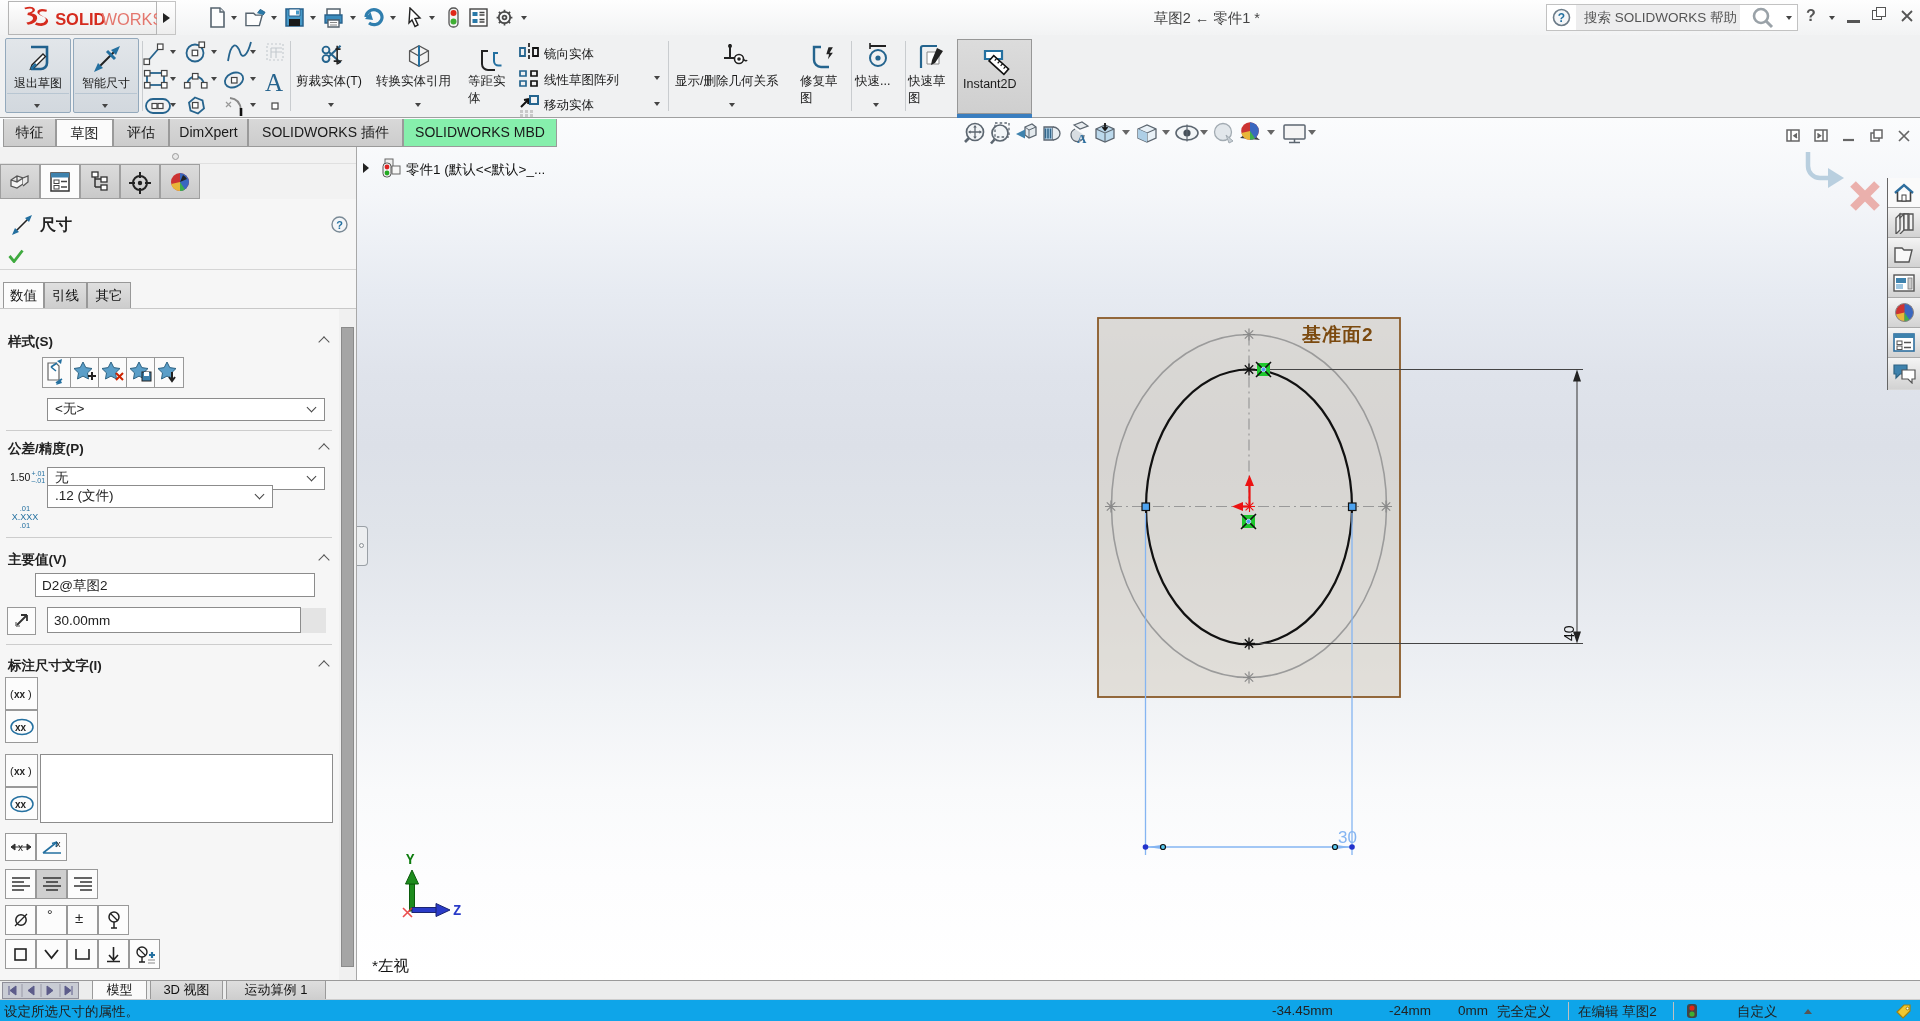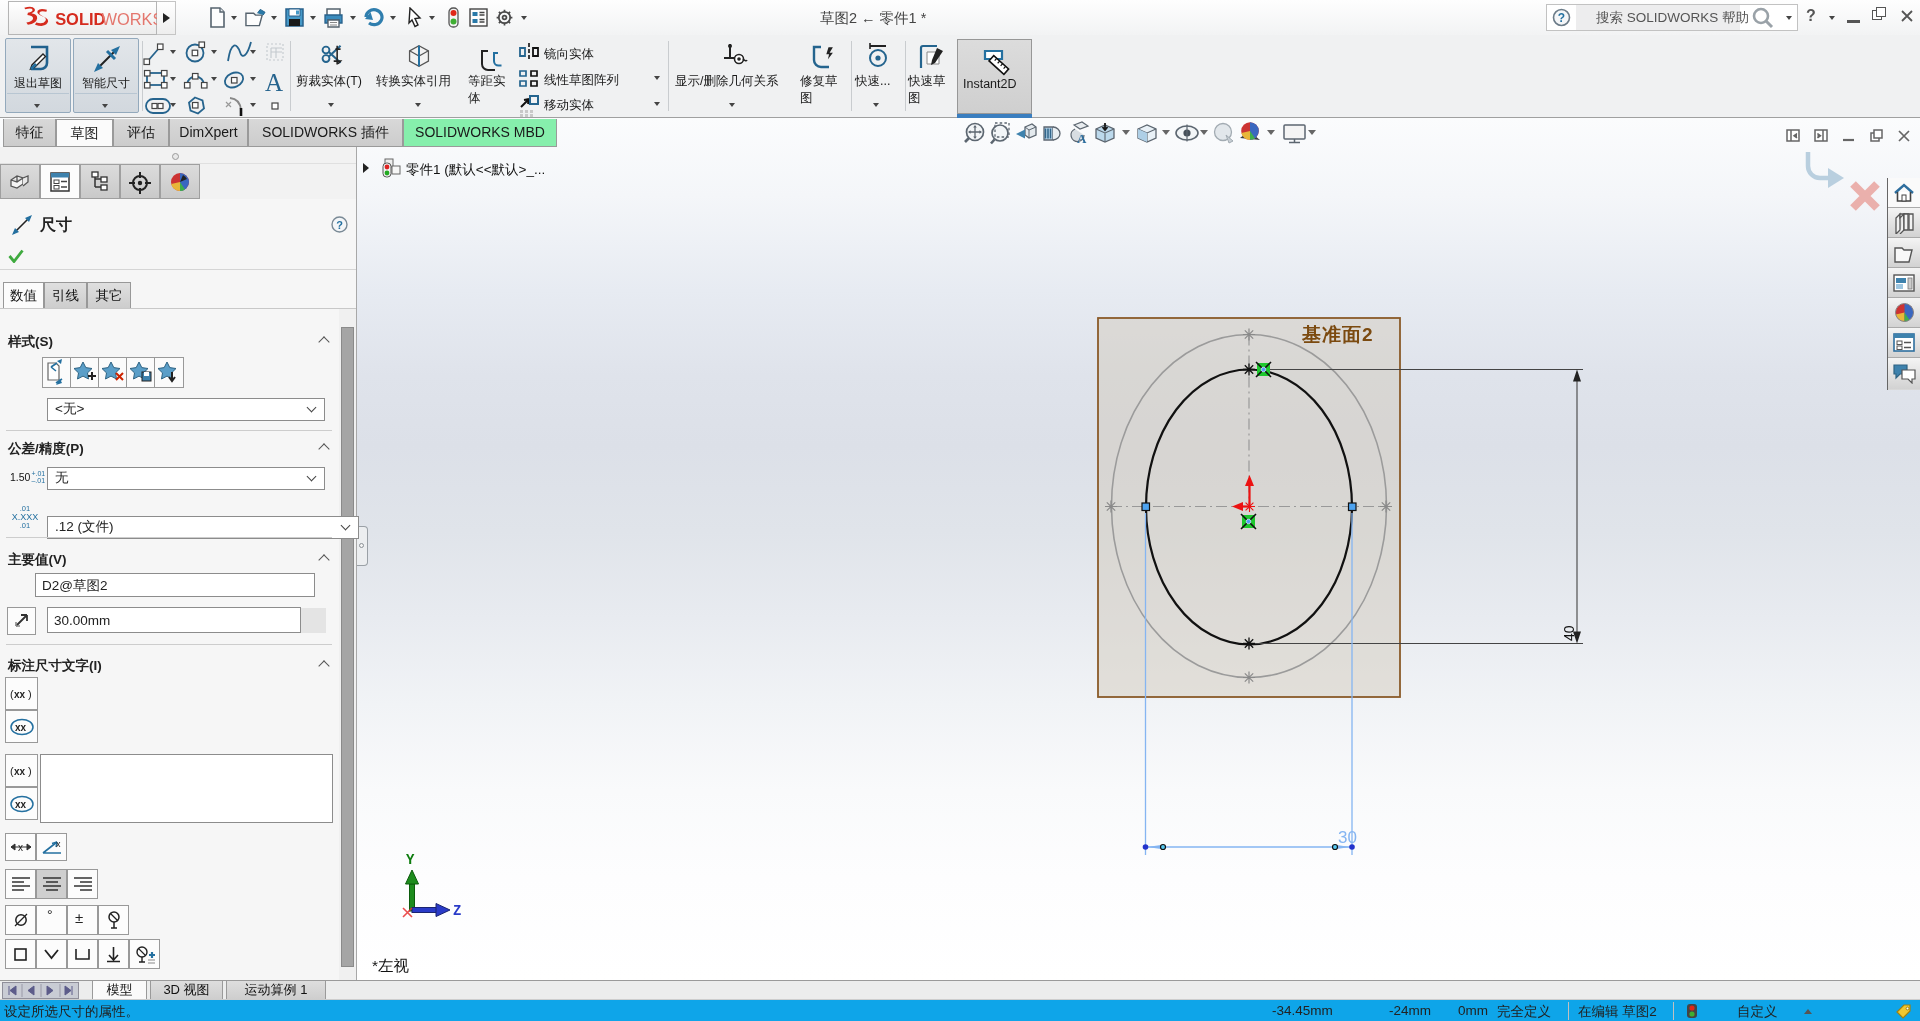--- a/index.html
+++ b/index.html
@@ -4,21 +4,21 @@
 html,body{width:1920px;height:1021px;overflow:hidden;font-family:"Liberation Sans",sans-serif;background:#fff}
 .abs{position:absolute}
 #app{position:relative;width:1920px;height:1021px}
 
 #titlebar{left:0;top:0;width:1920px;height:35px;background:linear-gradient(#fefefe,#f2f3f4)}
 #logo{left:8px;top:1px;width:149px;height:34px;background:linear-gradient(#ffffff,#ececec);border:1px solid #b5b5b5;box-shadow:1px 1px 2px rgba(0,0,0,.15)}
 #flyarr{left:157px;top:1px;width:19px;height:34px;background:linear-gradient(#fff,#eee);border:1px solid #c5c5c5;border-left:none}
 .qicon{top:7px;width:21px;height:21px}
 .caret{width:0;height:0;border-left:3.5px solid transparent;border-right:3.5px solid transparent;border-top:4px solid #444}
 .tcaret{top:16px}
-#title{left:820px;top:9px;width:440px;text-align:left;font-size:14.5px;color:#444}
+#title{left:820px;top:9px;width:440px;text-align:right;font-size:14.5px;color:#444}
 
 #ribbon{left:0;top:35px;width:1920px;height:83px;background:#f0f1f2;border-bottom:1px solid #a0a0a0}
 .bigbtn{top:3px;width:66px;height:75px;background:linear-gradient(#e2e6ea,#d2d8de);border:1px solid #93a9bc;border-radius:2px}
 .bigbtn .lbl{position:absolute;left:0;top:36px;width:100%;text-align:center;font-size:12px;color:#1a1a1a}
 .bigbtn .dc{position:absolute;left:50%;margin-left:-4px;bottom:4px}
 .bigbtn .sep{position:absolute;left:1px;right:1px;top:54px;border-top:1px solid #b8c6d2}
 .vsep{top:6px;width:1px;height:70px;background:#c9cccf}
 .rtext{font-size:12.5px;color:#1a1a1a;white-space:nowrap}
 .instant{left:957px;top:4px;width:75px;height:75px;background:linear-gradient(#dcdcdc,#cfcfcf);border:1px solid #979797}
 #instline{left:957px;top:114px;width:75px;height:4px;background:#3a7ebf}
@@ -180,21 +180,21 @@
           <path d="M12 3v3M12 18v3M3 12h3M18 12h3M5.6 5.6l2.2 2.2M16.2 16.2l2.2 2.2M18.4 5.6l-2.2 2.2M7.8 16.2l-2.2 2.2"></path>
         </g>
       </svg>
  <div class="abs caret tcaret" style="left:521px"></div>
  <div class="abs" id="title">草图2 ← 零件1 *</div>
  <div class="abs" style="left:1546px;top:4px;width:252px;height:27px;border:1px solid #c2c2c2;background:#fff"></div>
  <svg class="abs" style="left:1552px;top:8px" width="19" height="19" viewBox="0 0 19 19">
         <circle cx="9.5" cy="9.5" r="8" fill="#f4f6f8" stroke="#6b7b88" stroke-width="1.6"></circle>
         <text x="9.5" y="14" text-anchor="middle" font-size="12" font-weight="bold" fill="#2470a0" font-family="Liberation Sans">?</text>
       </svg>
- <div class="abs" style="left:1576px;top:5px;width:164px;height:25px;background:#ededee;font-size:13.5px;color:#555;line-height:25px;padding-left:20px;white-space:nowrap">搜索 SOLIDWORKS 帮助</div>
+ <div class="abs" style="left:1576px;top:5px;width:164px;height:25px;background:#ededee;font-size:13.5px;color:#555;line-height:25px;padding-left:8px;white-space:nowrap">搜索 SOLIDWORKS 帮助</div>
  <svg class="abs" style="left:1750px;top:6px" width="26" height="24" viewBox="0 0 26 24">
         <circle cx="11" cy="10" r="7" fill="none" stroke="#9aa2a8" stroke-width="2.6"></circle>
         <path d="M16 15 L22 21" stroke="#9aa2a8" stroke-width="3"></path>
       </svg>
  <div class="abs caret tcaret" style="left:1786px"></div>
  <div class="abs" style="left:1806px;top:7px;font-size:16px;color:#555;font-weight:bold">?</div>
  <div class="abs caret tcaret" style="left:1829px"></div>
  <div class="abs" style="left:1847px;top:20px;width:13px;height:3px;background:#555"></div>
  <div class="abs" style="left:1872px;top:10px;width:10px;height:10px;border:1.5px solid #555;background:#fff"></div>
  <div class="abs" style="left:1876px;top:7px;width:10px;height:10px;border:1.5px solid #555;background:#fff"></div>
@@ -629,21 +629,21 @@
         </g>
  </svg>
  <div class="abs drop" style="left:47px;top:251px;width:278px;height:23px">&lt;无&gt;<div class="dc"></div></div>
  <div class="abs hr" style="top:283px"></div>
 
  <div class="abs sect" style="left:8px;top:293px">公差/精度(P)</div>
  <div class="abs carup" style="left:320px;top:298px"></div>
  <div class="abs" style="left:10px;top:323px;width:38px;height:24px;font-size:7px;color:#2470a0;line-height:7px;white-space:nowrap"><span style="font-size:10.5px;color:#111;vertical-align:middle">1.50</span><span style="display:inline-block;vertical-align:middle;margin-left:1px">+.01<br>–.01</span></div>
  <div class="abs drop" style="left:47px;top:320px;width:278px;height:23px">无<div class="dc"></div></div>
  <div class="abs" style="left:10px;top:358px;width:30px;height:24px;font-size:7.5px;color:#2470a0;text-align:center;line-height:8px">.01<br><span style="color:#2470a0;font-size:9px">X.XXX</span><br>.01</div>
- <div class="abs drop" style="left:47px;top:369px;width:312px;height:23px">.12 (文件)<div class="dc"></div></div>
+ <div class="abs drop" style="left:47px;top:338px;width:226px;height:23px">.12 (文件)<div class="dc"></div></div>
  <div class="abs hr" style="top:390px"></div>
 
  <div class="abs sect" style="left:8px;top:404px">主要值(V)</div>
  <div class="abs carup" style="left:320px;top:409px"></div>
  <div class="abs inp" style="left:35px;top:426px;width:280px;height:24px;line-height:23px;padding-left:6px">D2@草图2</div>
  <div class="abs" style="left:7px;top:460px;width:29px;height:28px;border:1px solid #999;background:#fcfcfc"></div>
  <svg class="abs" style="left:13px;top:465px" width="17" height="17" viewBox="0 0 17 17">
         <path d="M3 14 L14 3 M14 3 h-6 M14 3 v6" fill="none" stroke="#333" stroke-width="1.8"></path>
         <path d="M3 14 h4 M3 14 v-4" fill="none" stroke="#888" stroke-width="1.6"></path>
       </svg>

